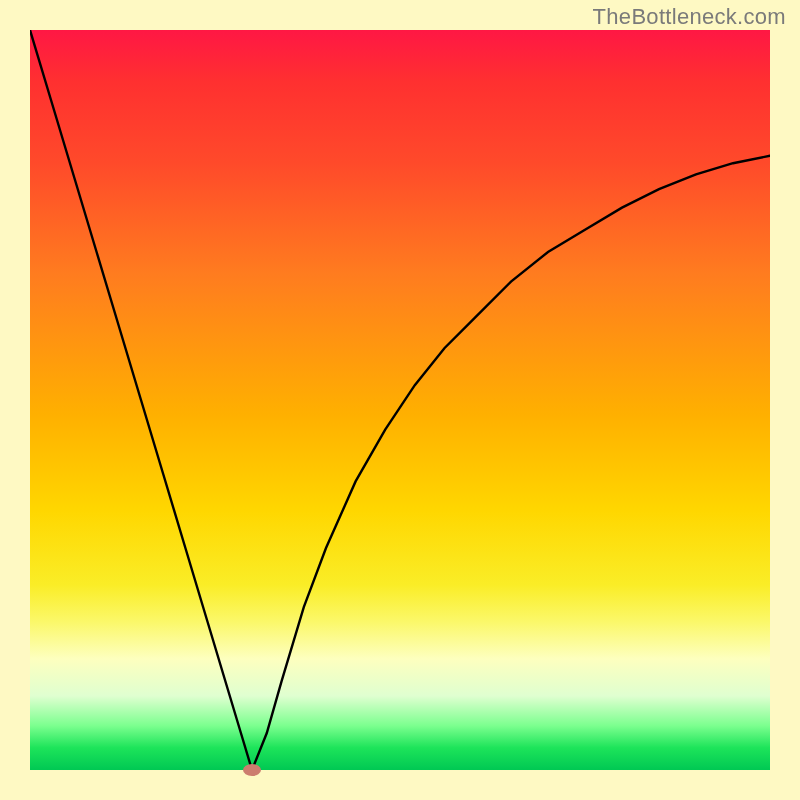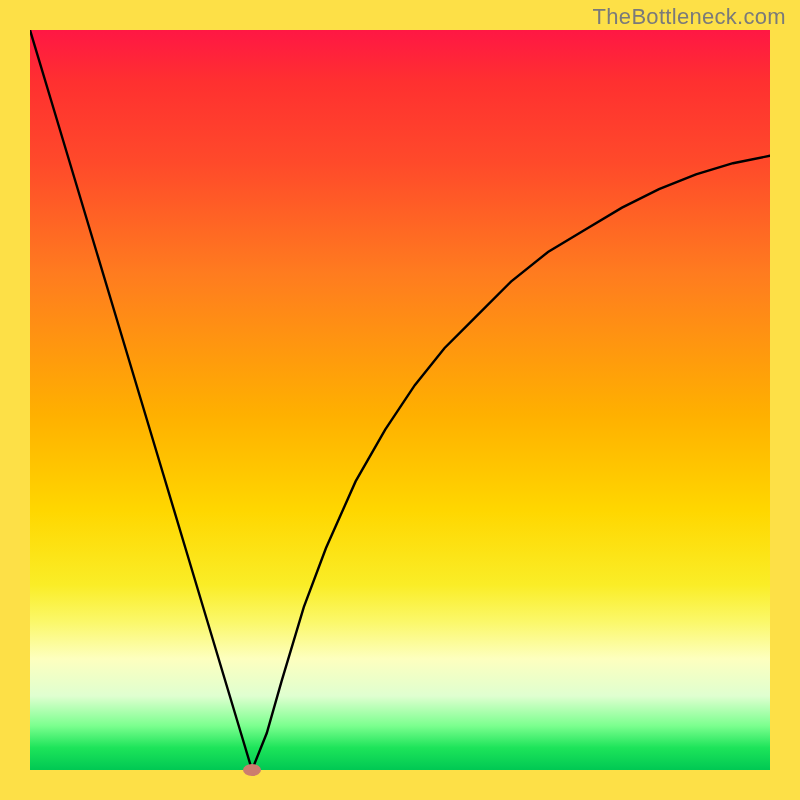--- a/index.html
+++ b/index.html
@@ -7,21 +7,21 @@
     padding: 0;
     width: 800px;
     height: 800px;
     overflow: hidden;
     font-family: Arial, Helvetica, sans-serif;
   }
   .frame {
     position: relative;
     width: 800px;
     height: 800px;
-    background: #fde047;
+    background: #fef9c3;
   }
   .plot-area {
     position: absolute;
     left: 30px;
     top: 30px;
     width: 740px;
     height: 740px;
     background: linear-gradient(
       to bottom,
       #ff1744 0%,

